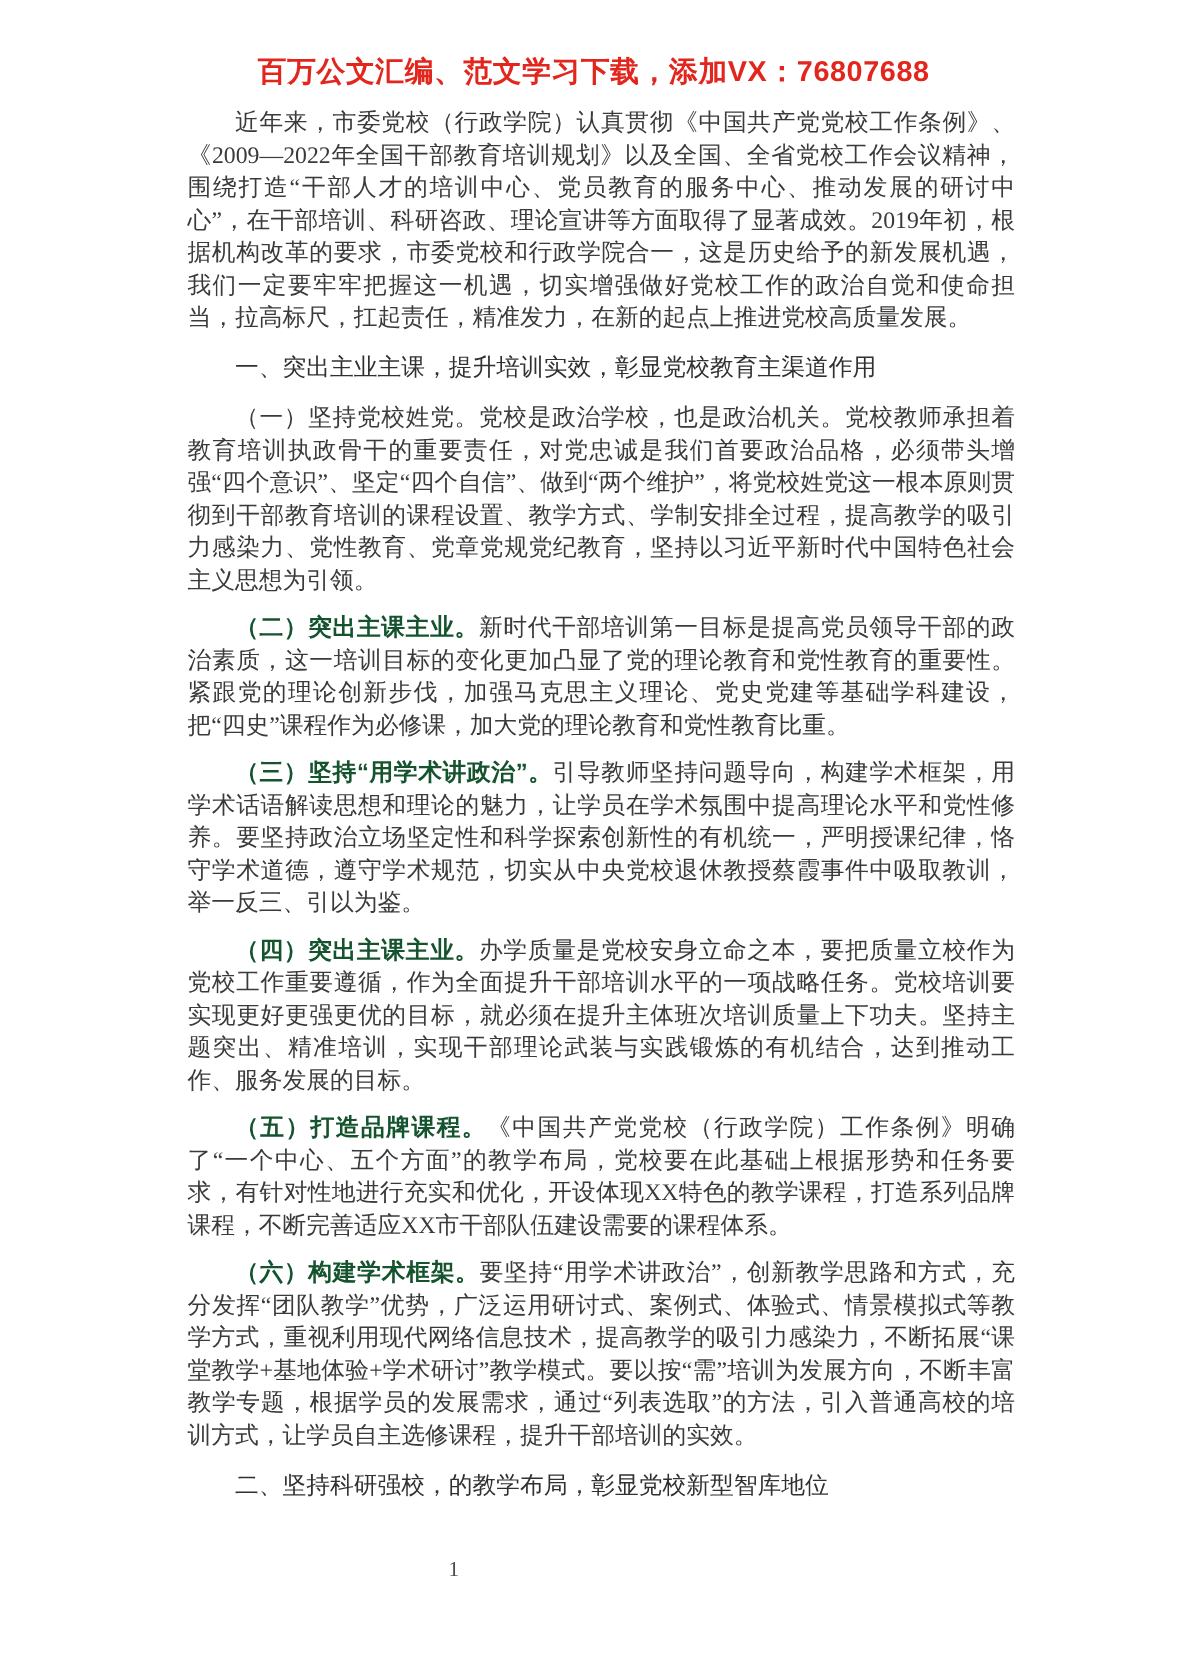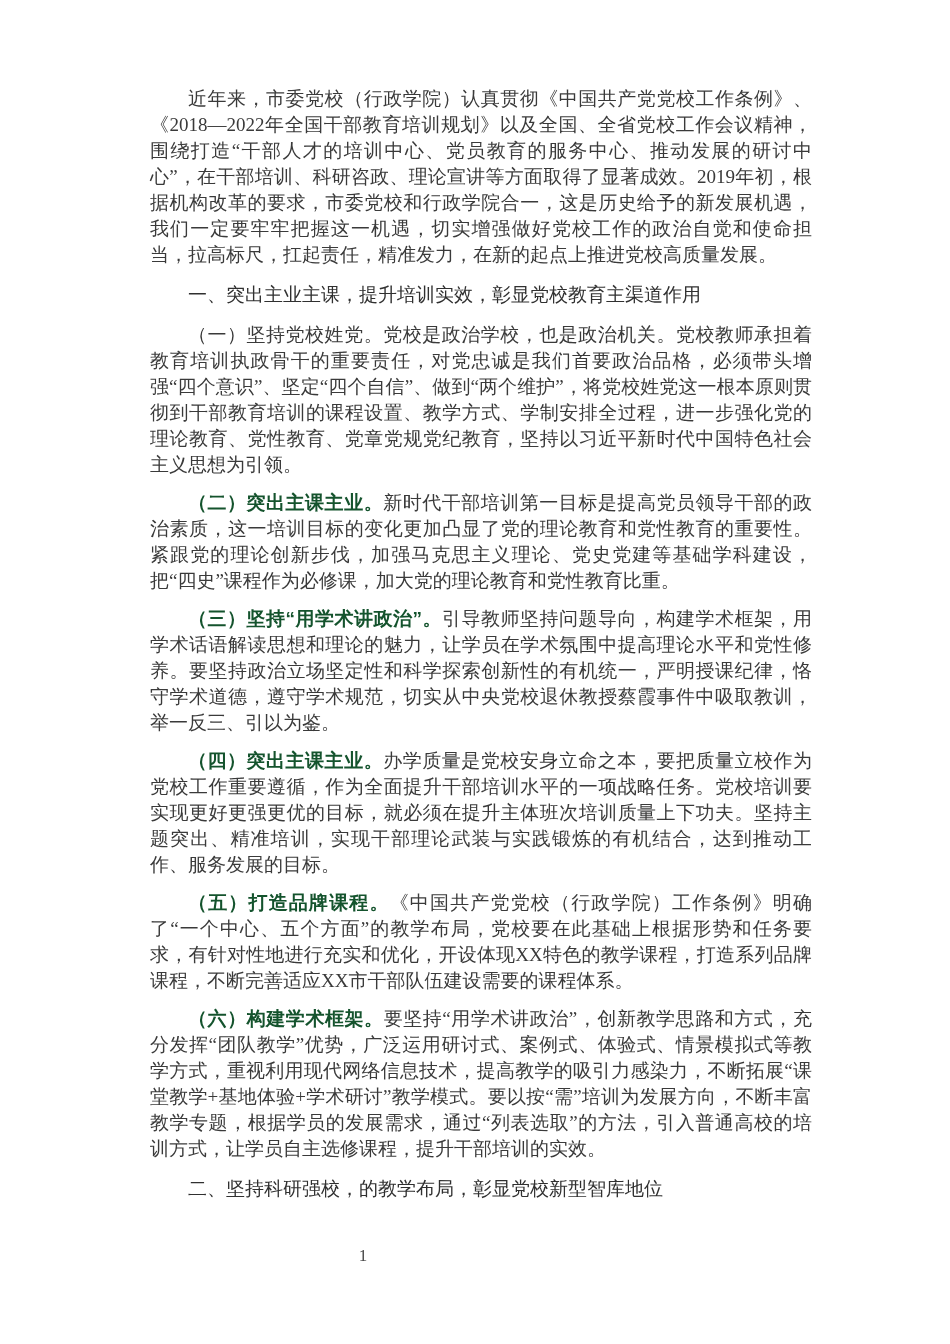--- a/index.html
+++ b/index.html
@@ -61,25 +61,26 @@
     font-size: 17px;
     color: #4a4a4a;
     font-family: "Liberation Serif", "DejaVu Serif", serif;
   }
 </style>
 </head>
 <body>
 
 <div class="page">
 
+  <div class="promo-header" style="color: rgb(227, 38, 29);">百万公文汇编、范文学习下载，添加VX：76807688</div>
 
   <div class="doc-body" style="color: rgb(58, 58, 58);">
-      <p class="para">近年来，市委党校（行政学院）认真贯彻《中国共产党党校工作条例》、《2018—2022年全国干部教育培训规划》以及全国、全省党校工作会议精神，围绕打造“干部人才的培训中心、党员教育的服务中心、推动发展的研讨中心”，在干部培训、科研咨政、理论宣讲等方面取得了显著成效。2019年初，根据机构改革的要求，市委党校和行政学院合一，这是历史给予的新发展机遇，我们一定要牢牢把握这一机遇，切实增强做好党校工作的政治自觉和使命担当，拉高标尺，扛起责任，精准发力，在新的起点上推进党校高质量发展。</p>
+      <p class="para">近年来，市委党校（行政学院）认真贯彻《中国共产党党校工作条例》、《2009—2022年全国干部教育培训规划》以及全国、全省党校工作会议精神，围绕打造“干部人才的培训中心、党员教育的服务中心、推动发展的研讨中心”，在干部培训、科研咨政、理论宣讲等方面取得了显著成效。2019年初，根据机构改革的要求，市委党校和行政学院合一，这是历史给予的新发展机遇，我们一定要牢牢把握这一机遇，切实增强做好党校工作的政治自觉和使命担当，拉高标尺，扛起责任，精准发力，在新的起点上推进党校高质量发展。</p>
       <p class="heading">一、突出主业主课，提升培训实效，彰显党校教育主渠道作用</p>
-      <p class="para">（一）坚持党校姓党。党校是政治学校，也是政治机关。党校教师承担着教育培训执政骨干的重要责任，对党忠诚是我们首要政治品格，必须带头增强“四个意识”、坚定“四个自信”、做到“两个维护”，将党校姓党这一根本原则贯彻到干部教育培训的课程设置、教学方式、学制安排全过程，进一步强化党的理论教育、党性教育、党章党规党纪教育，坚持以习近平新时代中国特色社会主义思想为引领。</p>
+      <p class="para">（一）坚持党校姓党。党校是政治学校，也是政治机关。党校教师承担着教育培训执政骨干的重要责任，对党忠诚是我们首要政治品格，必须带头增强“四个意识”、坚定“四个自信”、做到“两个维护”，将党校姓党这一根本原则贯彻到干部教育培训的课程设置、教学方式、学制安排全过程，提高教学的吸引力感染力、党性教育、党章党规党纪教育，坚持以习近平新时代中国特色社会主义思想为引领。</p>
       <p class="para"><span class="lead-bold">（二）突出主课主业。</span>新时代干部培训第一目标是提高党员领导干部的政治素质，这一培训目标的变化更加凸显了党的理论教育和党性教育的重要性。紧跟党的理论创新步伐，加强马克思主义理论、党史党建等基础学科建设，把“四史”课程作为必修课，加大党的理论教育和党性教育比重。</p>
       <p class="para"><span class="lead-bold">（三）坚持“用学术讲政治”。</span>引导教师坚持问题导向，构建学术框架，用学术话语解读思想和理论的魅力，让学员在学术氛围中提高理论水平和党性修养。要坚持政治立场坚定性和科学探索创新性的有机统一，严明授课纪律，恪守学术道德，遵守学术规范，切实从中央党校退休教授蔡霞事件中吸取教训，举一反三、引以为鉴。</p>
       <p class="para"><span class="lead-bold">（四）突出主课主业。</span>办学质量是党校安身立命之本，要把质量立校作为党校工作重要遵循，作为全面提升干部培训水平的一项战略任务。党校培训要实现更好更强更优的目标，就必须在提升主体班次培训质量上下功夫。坚持主题突出、精准培训，实现干部理论武装与实践锻炼的有机结合，达到推动工作、服务发展的目标。</p>
       <p class="para"><span class="lead-bold">（五）打造品牌课程。</span>《中国共产党党校（行政学院）工作条例》明确了“一个中心、五个方面”的教学布局，党校要在此基础上根据形势和任务要求，有针对性地进行充实和优化，开设体现XX特色的教学课程，打造系列品牌课程，不断完善适应XX市干部队伍建设需要的课程体系。</p>
       <p class="para"><span class="lead-bold">（六）构建学术框架。</span>要坚持“用学术讲政治”，创新教学思路和方式，充分发挥“团队教学”优势，广泛运用研讨式、案例式、体验式、情景模拟式等教学方式，重视利用现代网络信息技术，提高教学的吸引力感染力，不断拓展“课堂教学+基地体验+学术研讨”教学模式。要以按“需”培训为发展方向，不断丰富教学专题，根据学员的发展需求，通过“列表选取”的方法，引入普通高校的培训方式，让学员自主选修课程，提升干部培训的实效。</p>
       <p class="heading">二、坚持科研强校，的教学布局，彰显党校新型智库地位</p>
     </div>
 
   <div class="page-number">1</div>
 

